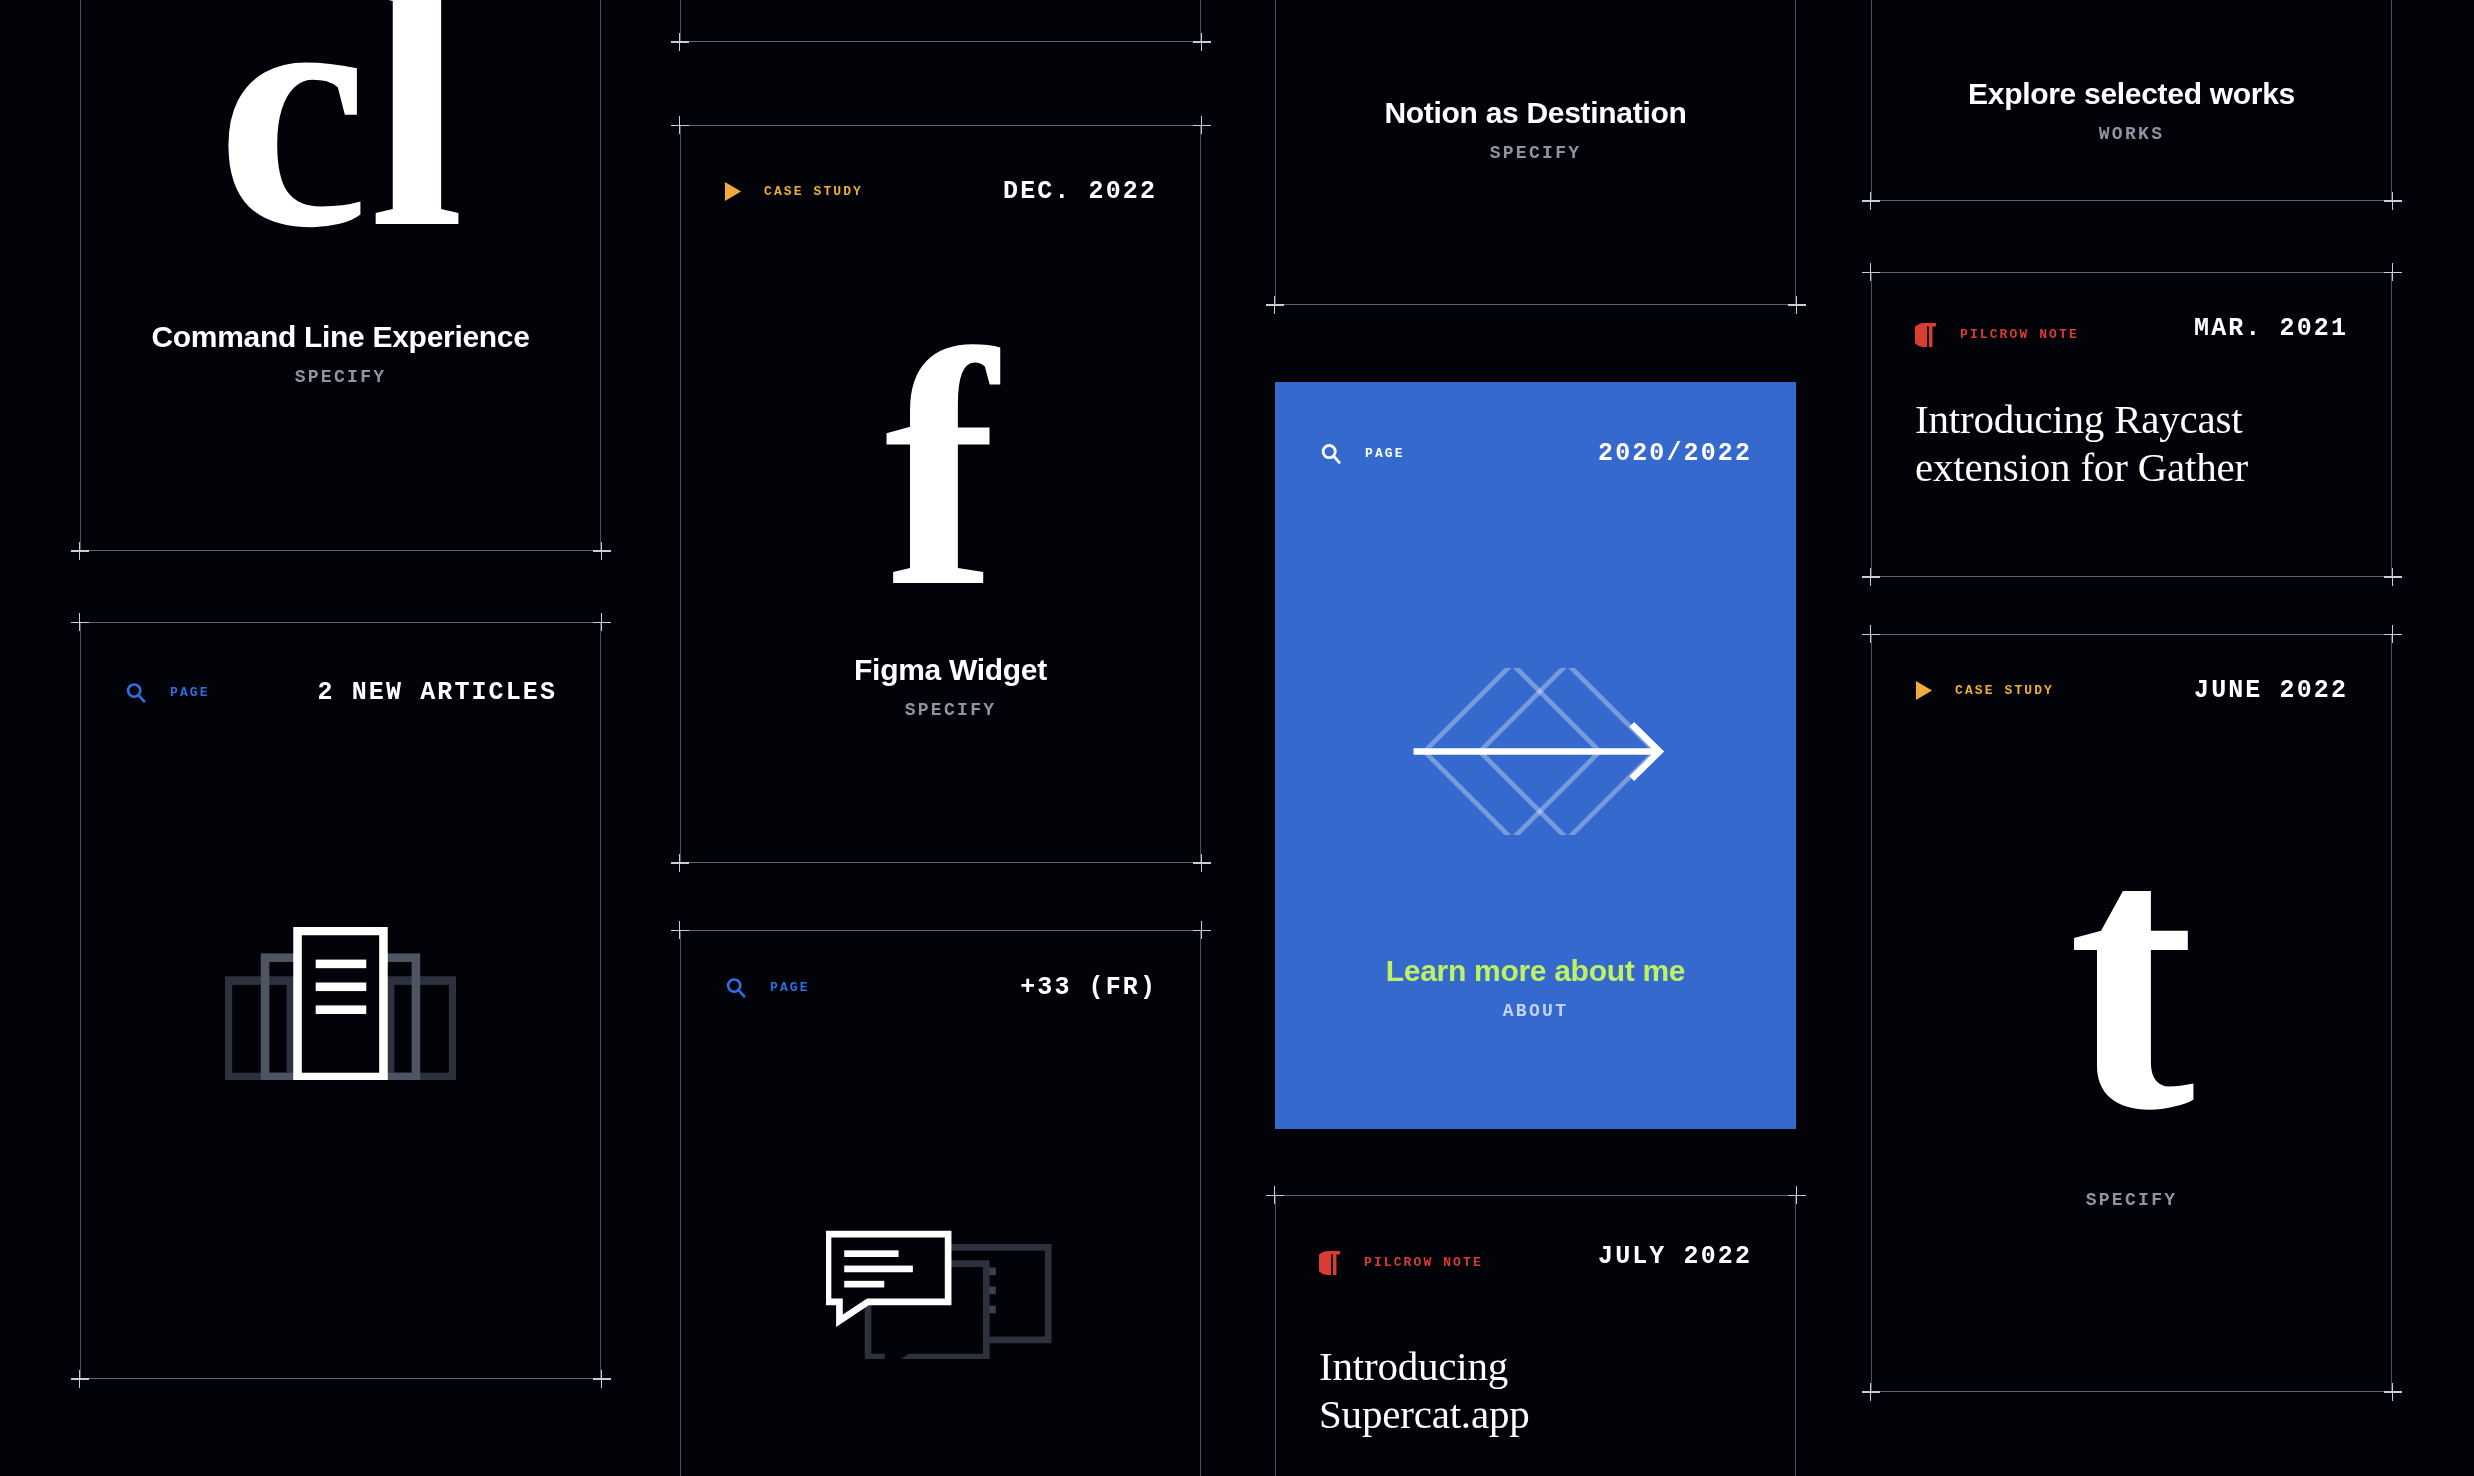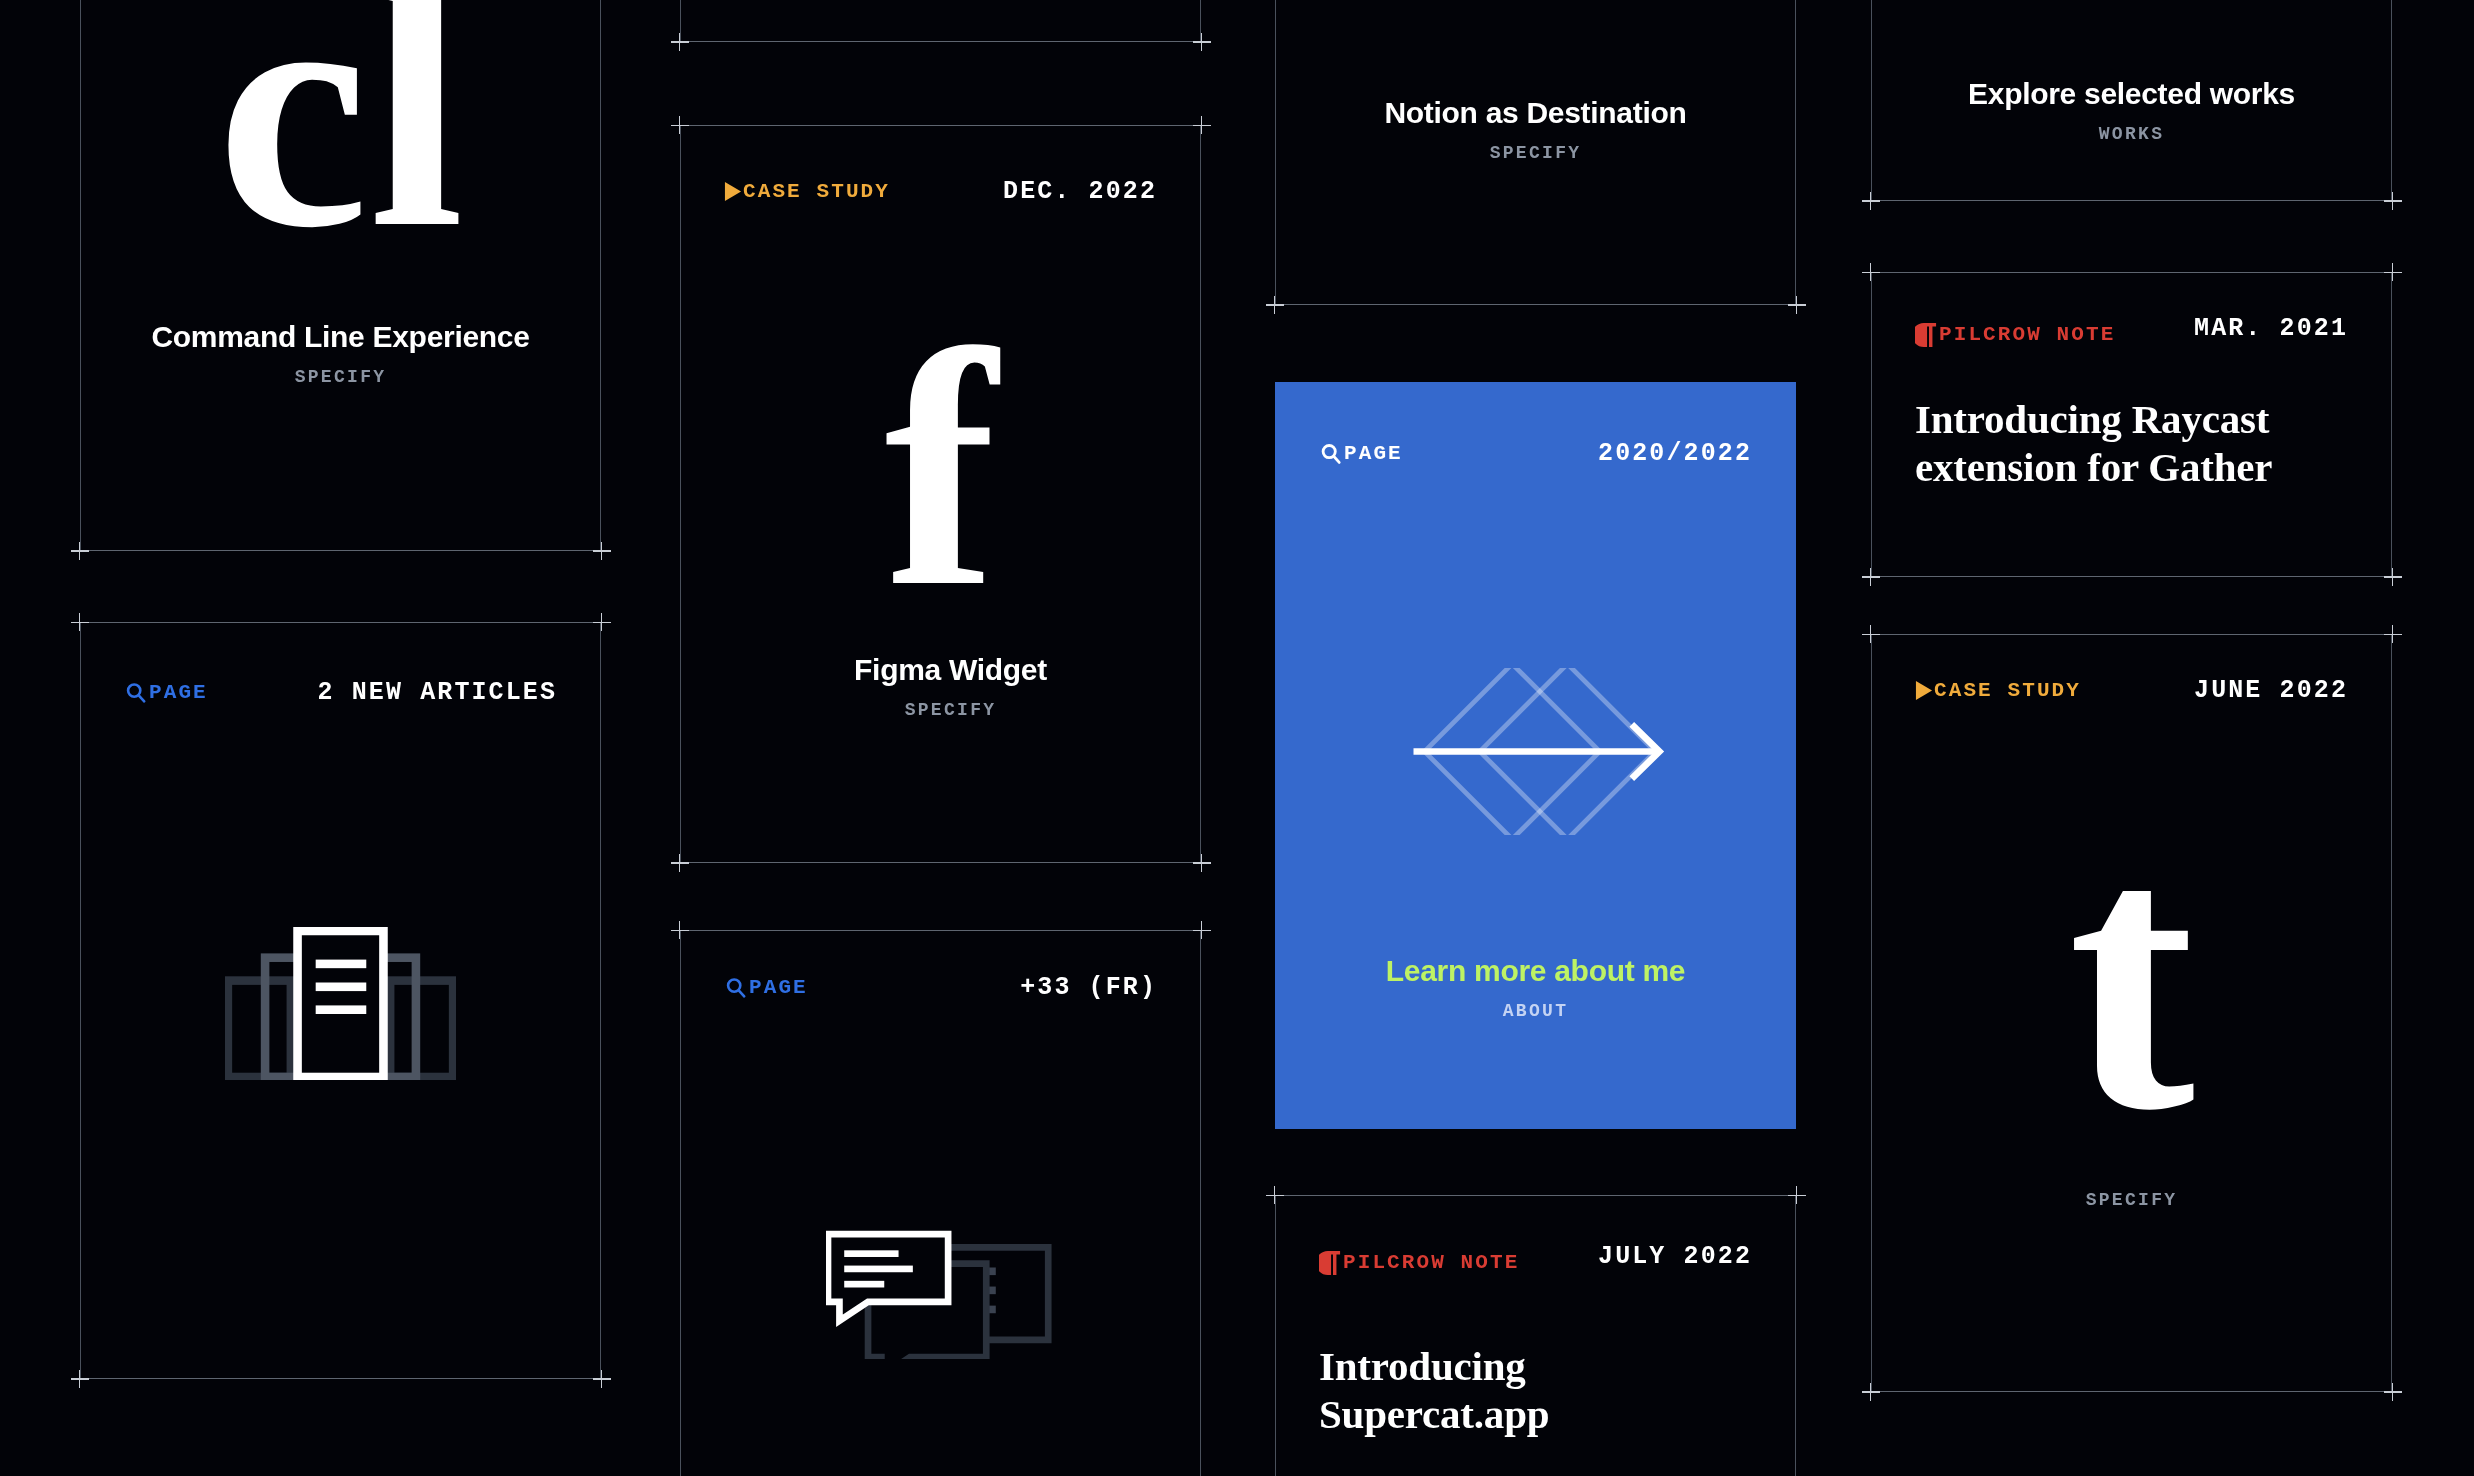--- a/index.html
+++ b/index.html
@@ -88,23 +88,23 @@
     right: 44px;
     display: flex;
     align-items: center;
     justify-content: space-between;
     height: 27px;
   }
 
   .kicker {
     display: flex;
     align-items: center;
-    gap: 1px;
+    gap: 22px;
     font-family: "Liberation Mono", "DejaVu Sans Mono", monospace;
-    font-size: 21px;
+    font-size: 13px;
     letter-spacing: 2.1px;
     font-weight: 700;
   }
   .kicker .label { line-height: 1; }
 
   .kicker.page       { color: #2f6fe4; }
   .kicker.page-light { color: #ffffff; }
   .kicker.case       { color: #f0ab3c; }
   .kicker.note       { color: #d93c33; margin-top: 12px; }
 
@@ -148,21 +148,21 @@
   }
   .card-sub.on-blue { color: #c4d3f3; }
   .card-title.on-blue { color: #bef264; }
 
   
   .serif-title {
     position: absolute;
     left: 44px;
     right: 34px;
     font-family: "Liberation Serif", "DejaVu Serif", serif;
-    font-weight: 700;
+    font-weight: 400;
     font-size: 41px;
     line-height: 1.16;
     color: #ffffff;
     letter-spacing: -0.2px;
   }
 
   
   .glyph {
     position: absolute;
     left: 0;

